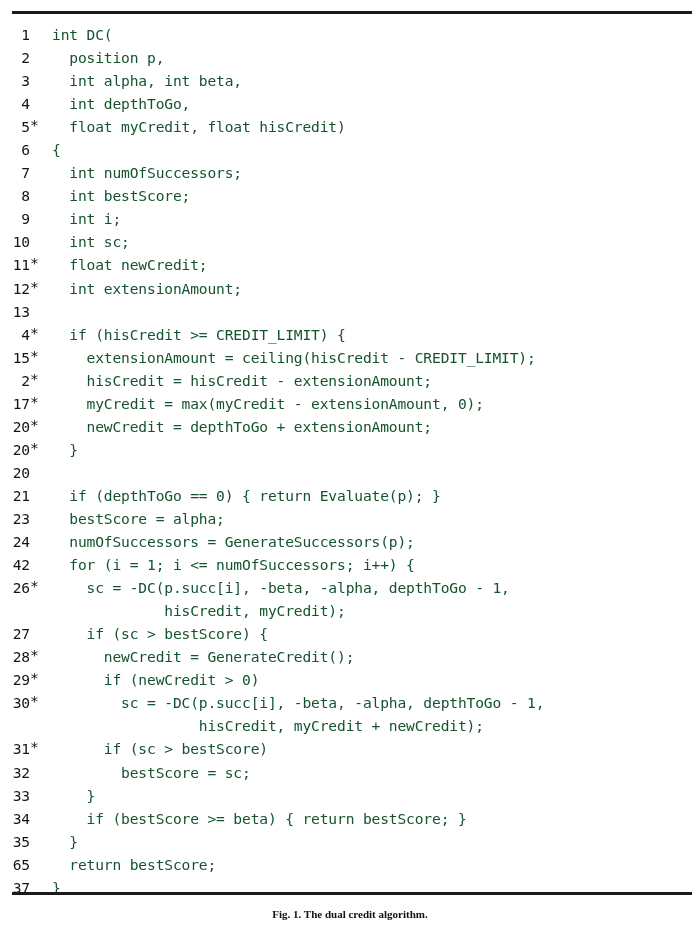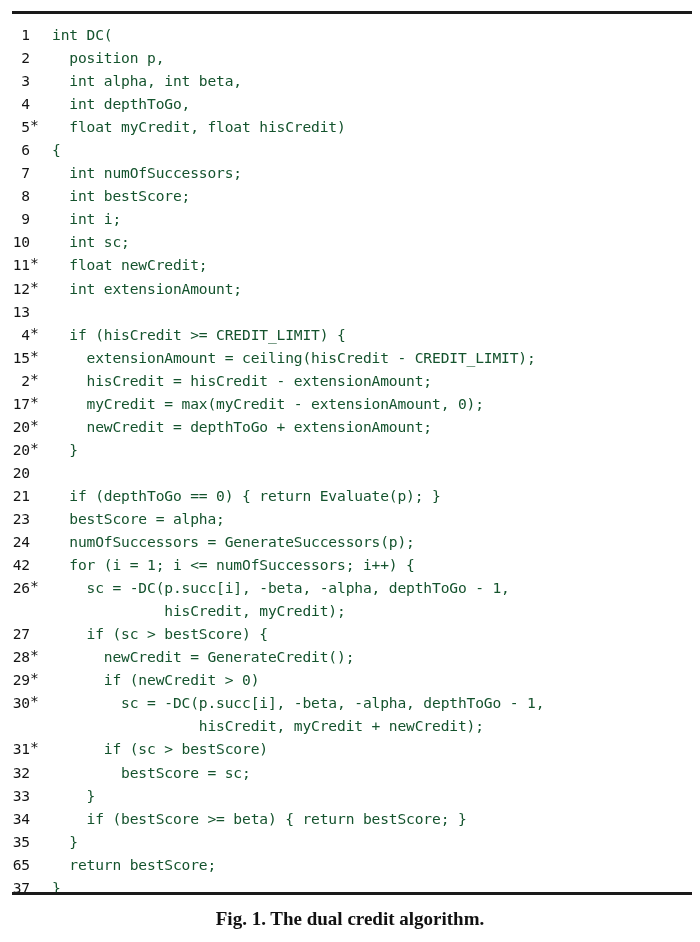--- a/index.html
+++ b/index.html
@@ -81,21 +81,21 @@
     color: #14532d;
   }
 
   .caption {
     position: absolute;
     left: 0;
     top: 908px;
     width: 700px;
     text-align: center;
     font-family: "Liberation Serif", "DejaVu Serif", serif;
-    font-size: 19px;
+    font-size: 11px;
     font-weight: bold;
     color: #111111;
   }
 </style>
 </head>
 <body>
 
 <div class="figure">
 
   <div class="rule rule-top"></div>

